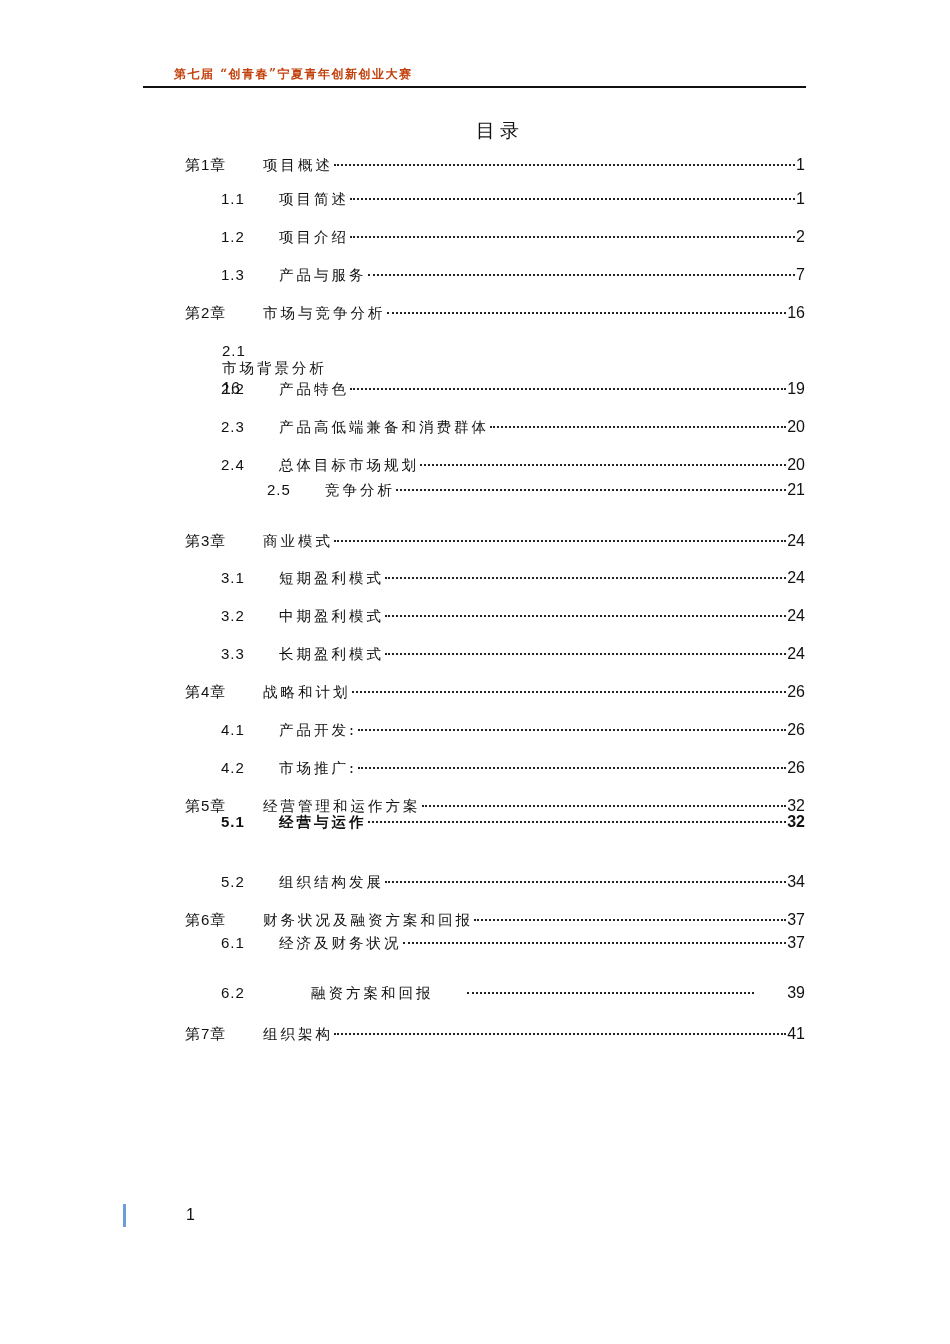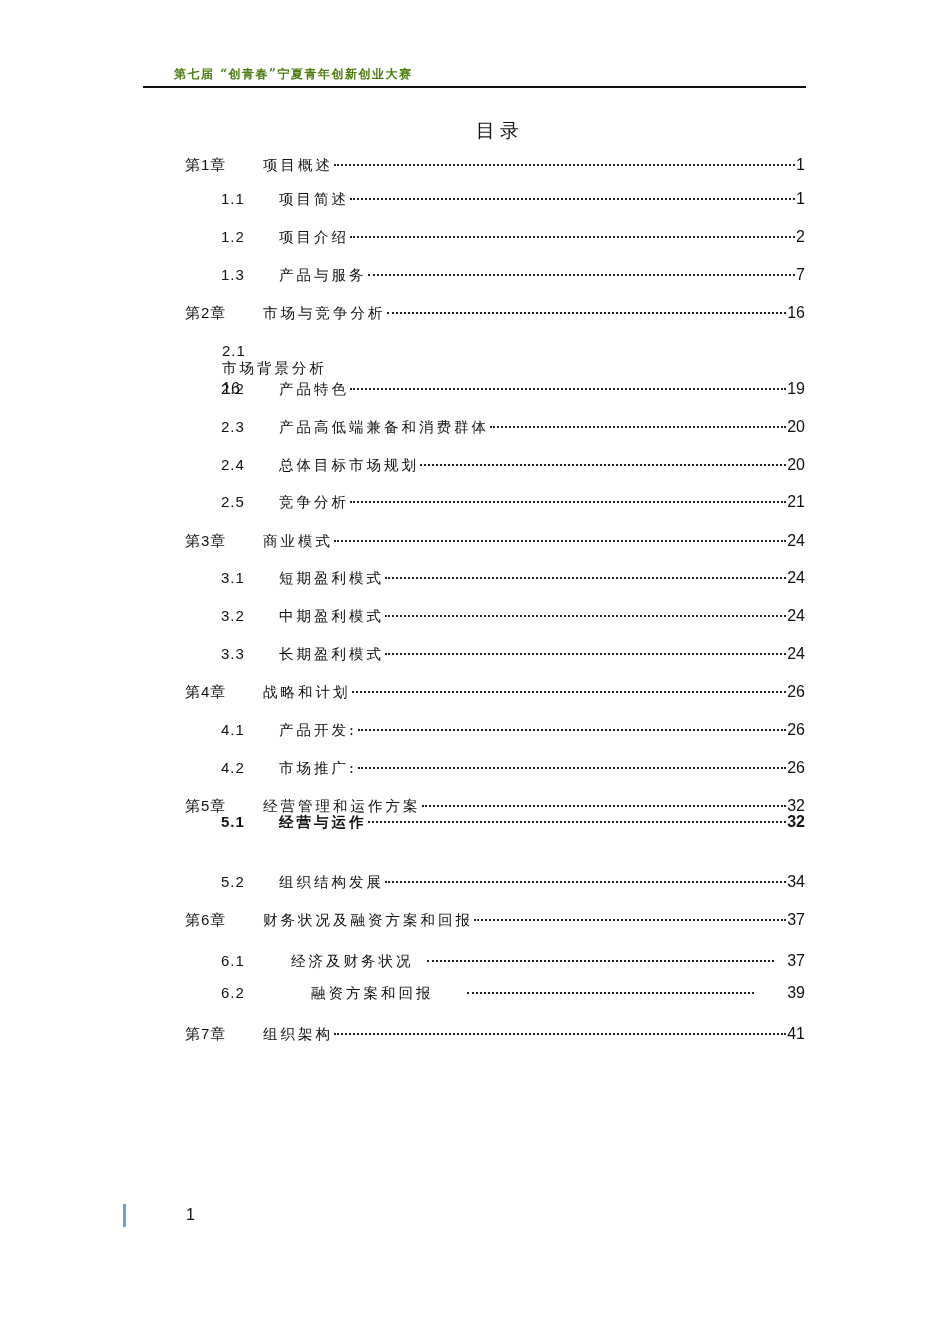--- a/index.html
+++ b/index.html
@@ -1,21 +1,21 @@
 <!DOCTYPE html>
 <html><head>
 <meta charset="utf-8">
 <style>
   html, body { margin: 0; padding: 0; background: #ffffff; }
   body { width: 950px; height: 1344px; position: relative; overflow: hidden;
          font-family: "DejaVu Sans", "Liberation Sans", sans-serif; color: #111; }
   .header { position: absolute; left: 143px; top: 62px; width: 663px; height: 24px;
             border-bottom: 2px solid #111; }
   .header-text { position: absolute; left: 31px; top: 4px; font-size: 12px; font-weight: bold;
-                 font-family: "DejaVu Serif", serif; letter-spacing: 1.5px; color: #4d7c0f; }
+                 font-family: "DejaVu Serif", serif; letter-spacing: 1.5px; color: #c2410c; }
   .toc-title { position: absolute; top: 118px; left: 0; width: 1000px; text-align: center;
                font-size: 19px; letter-spacing: 5px; font-family: "DejaVu Serif", serif; }
   .toc { position: absolute; left: 0; top: 152px; width: 950px; }
   .row { position: absolute; display: flex; align-items: baseline; height: 30px;
          font-size: 15px; right: 145px; }
   .row.ch { left: 185px; }
   .row.sec { left: 221px; }
   .num { white-space: nowrap; letter-spacing: 1px; font-family: "Liberation Sans", sans-serif; }
   .row.ch .num { width: 78px; }
   .row.sec .num { width: 58px; }
@@ -83,21 +83,21 @@
       <span class="label">产品高低端兼备和消费群体</span>
       <span class="leader"></span>
       <span class="page">20</span>
     </div>
     <div class="row sec" style="top: 303.6px;">
       <span class="num">2.4</span>
       <span class="label">总体目标市场规划</span>
       <span class="leader"></span>
       <span class="page">20</span>
     </div>
-    <div class="row sec" style="top: 341px;">
+    <div class="row sec" style="top: 329px; margin-left: 46px;">
       <span class="num">2.5</span>
       <span class="label">竞争分析</span>
       <span class="leader"></span>
       <span class="page">21</span>
     </div>
     <div class="row ch" style="top: 379.5px;">
       <span class="num">第3章</span>
       <span class="label">商业模式</span>
       <span class="leader"></span>
       <span class="page">24</span>
@@ -155,21 +155,21 @@
       <span class="label">组织结构发展</span>
       <span class="leader"></span>
       <span class="page">34</span>
     </div>
     <div class="row ch" style="top: 759px;">
       <span class="num">第6章</span>
       <span class="label">财务状况及融资方案和回报</span>
       <span class="leader"></span>
       <span class="page">37</span>
     </div>
-    <div class="row sec" style="top: 800px; gap: 12px;">
+    <div class="row sec" style="top: 782px;">
       <span class="num">6.1</span>
       <span class="label">经济及财务状况</span>
       <span class="leader"></span>
       <span class="page">37</span>
     </div>
     <div class="row sec" style="top: 832px; gap: 32px;">
       <span class="num">6.2</span>
       <span class="label">融资方案和回报</span>
       <span class="leader"></span>
       <span class="page">39</span>

